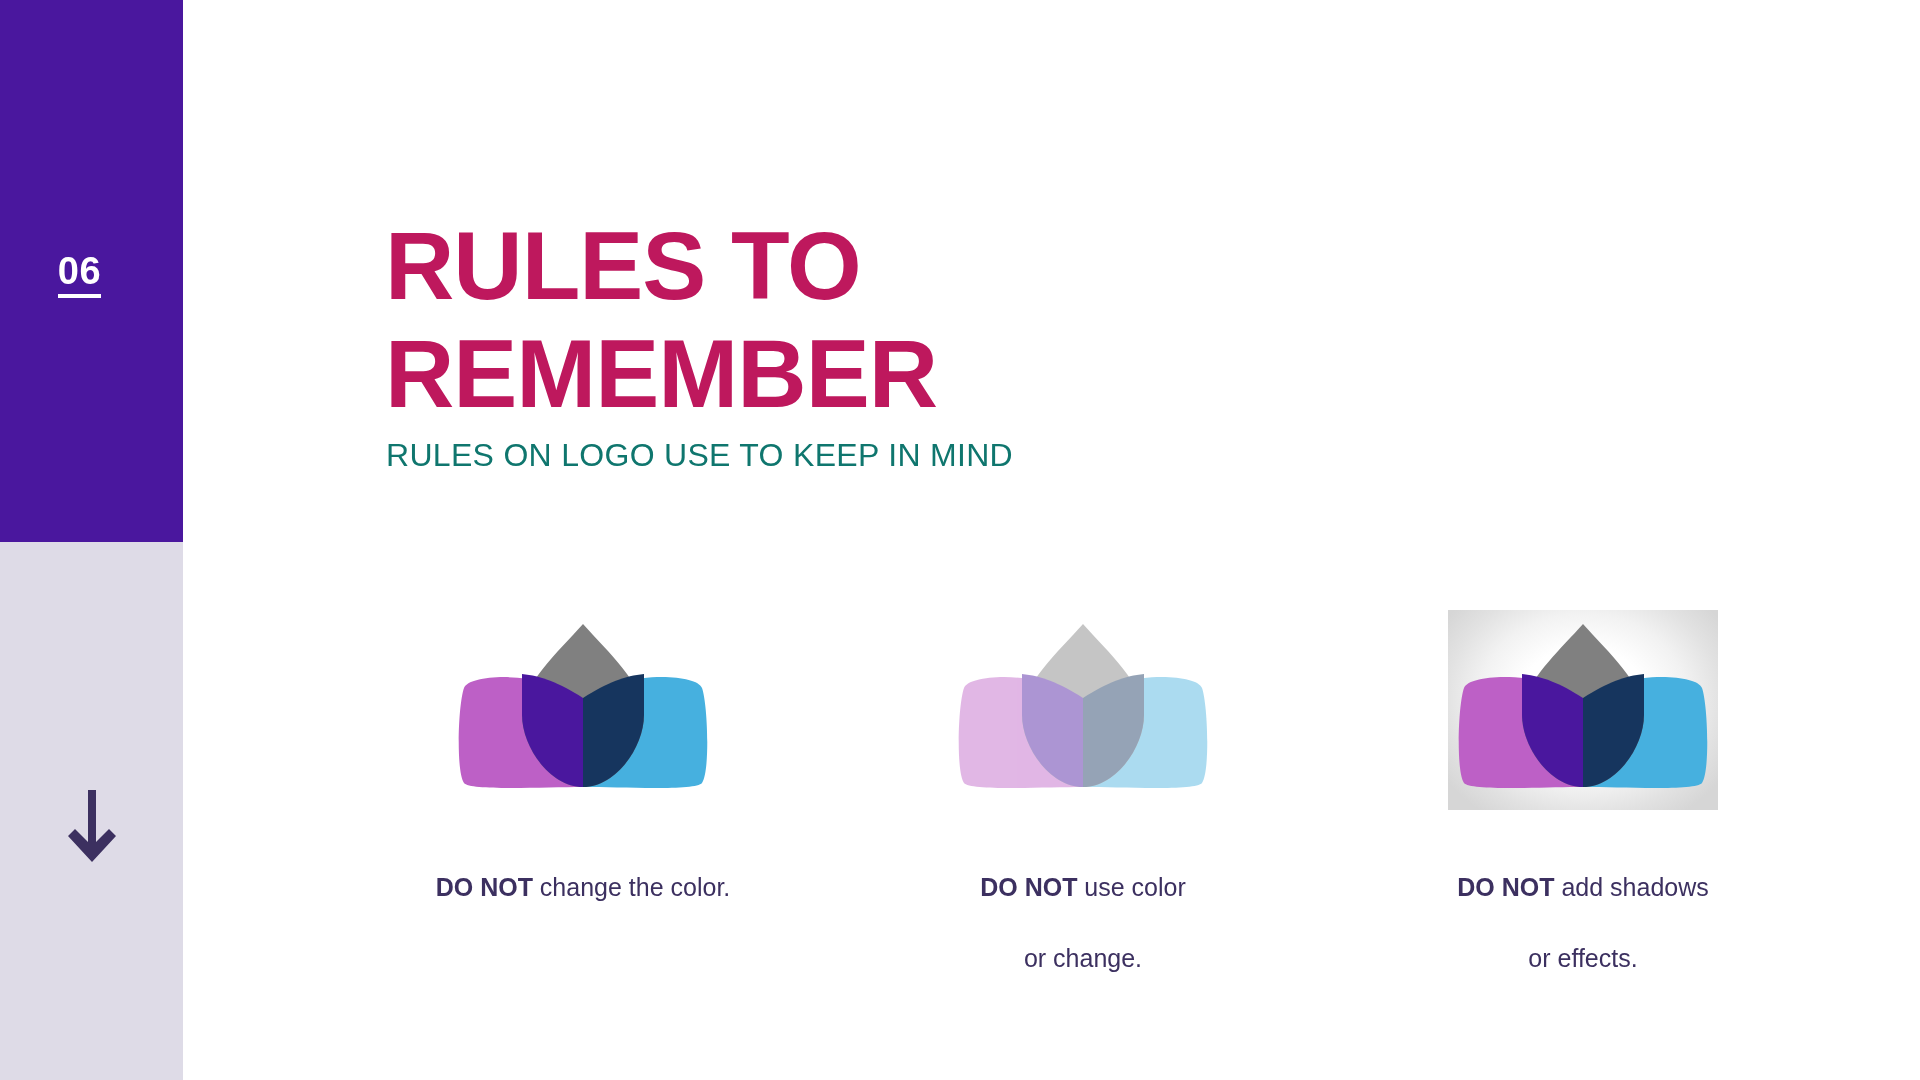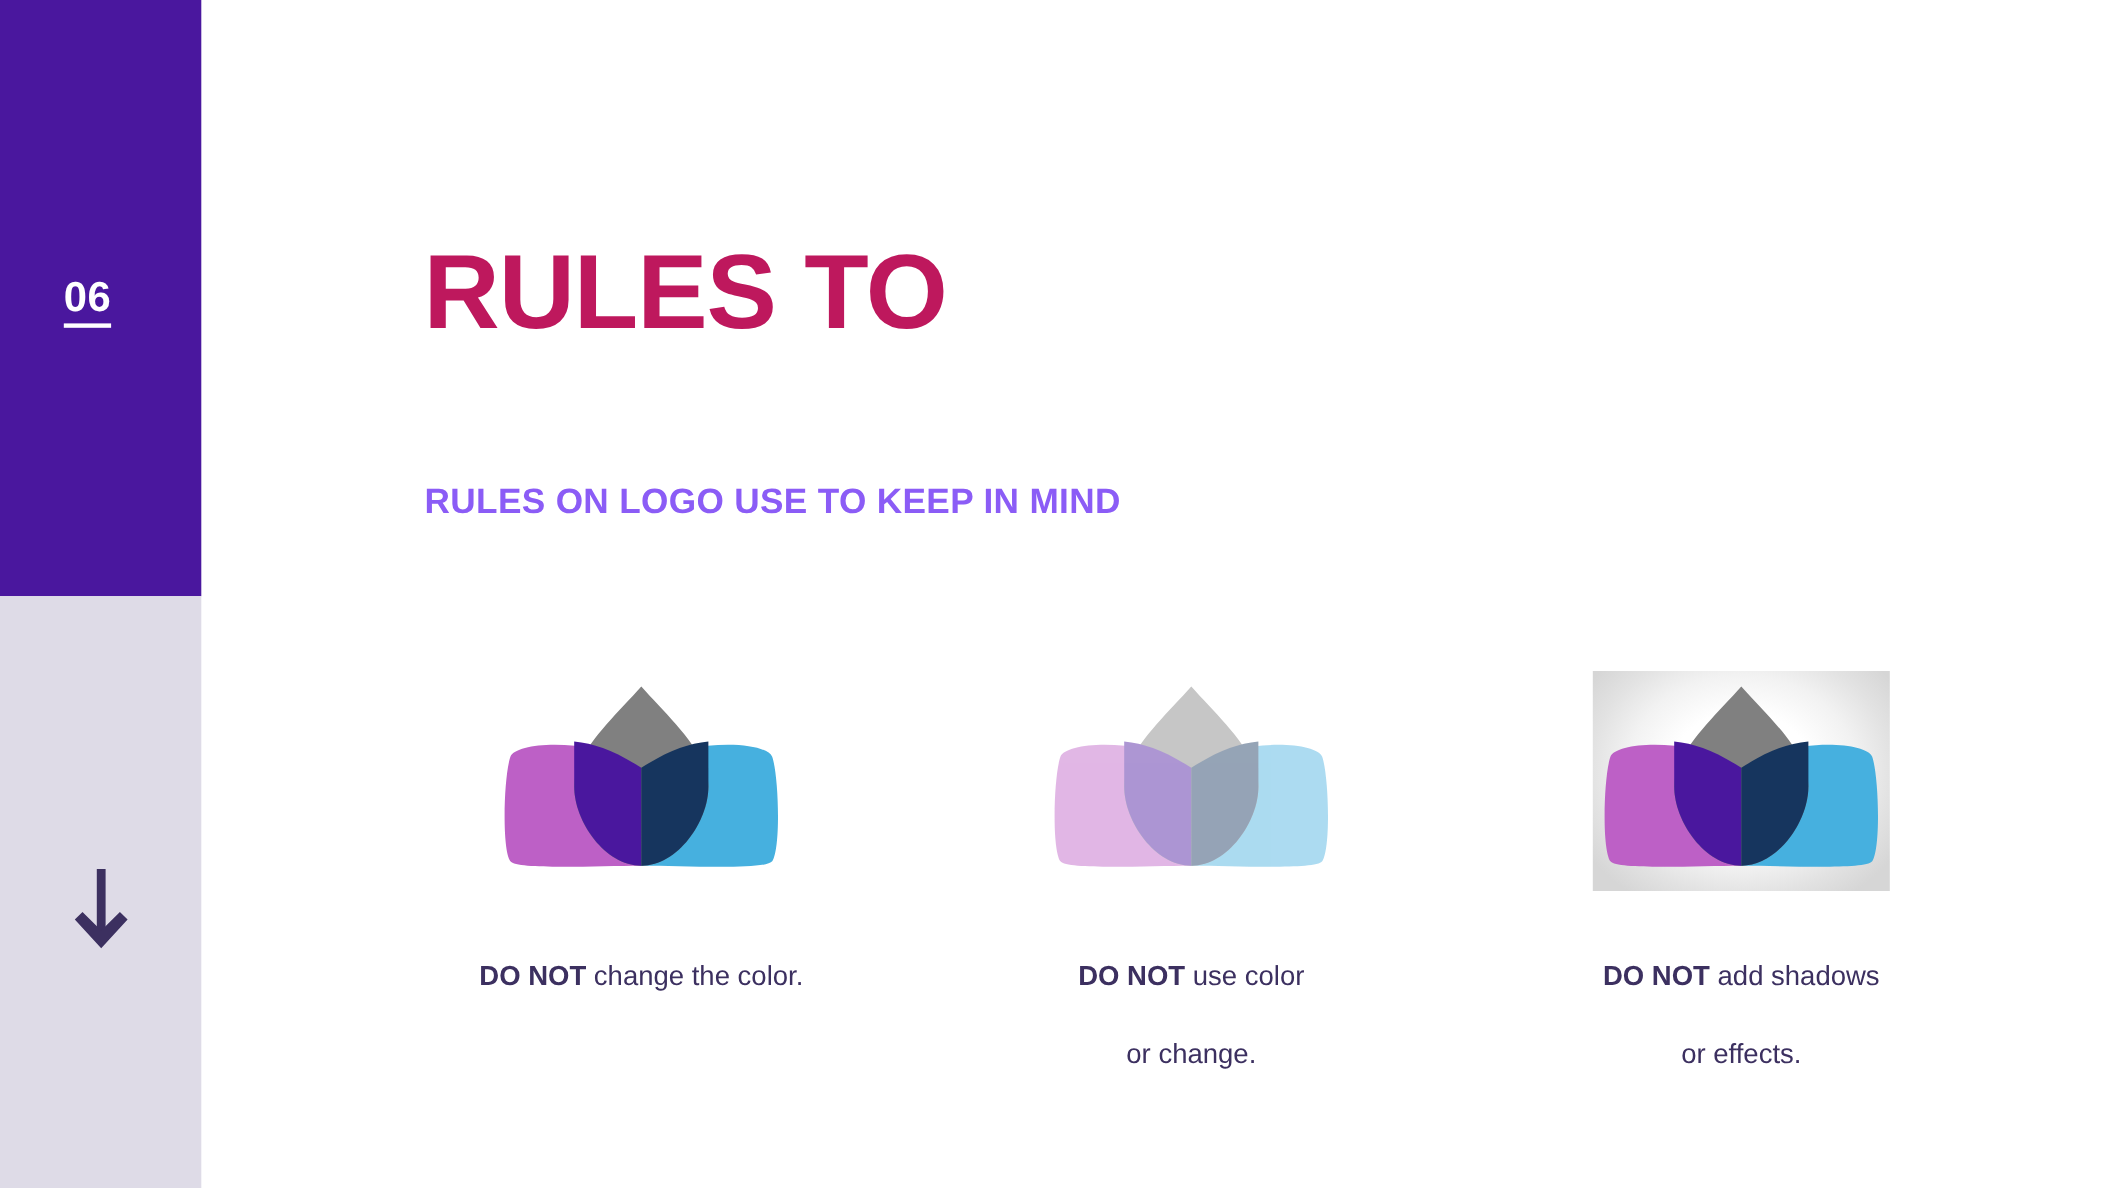--- a/index.html
+++ b/index.html
@@ -88,23 +88,23 @@
     text-transform: uppercase;
   }
   #page-title .title-line {
     display: block;
   }
 
   #page-subtitle {
     position: absolute;
     left: 203px;
     top: 437px;
-    color: #8b5cf6;
+    color: #0f766e;
     font-size: 32px;
-    font-weight: bold;
+    font-weight: normal;
     letter-spacing: 0.3px;
     text-transform: uppercase;
     white-space: nowrap;
   }
 
   
   #rules-row {
     position: absolute;
     left: 150px;
     top: 610px;
@@ -165,20 +165,21 @@
       <rect x="22" y="0" width="8" height="58" fill="#3C3060"></rect>
       <path d="M26 72 L2 46 L9 39 L26 56 L43 39 L50 46 Z" fill="#3C3060"></path>
     </svg>
   </div>
 </div>
 
 <div id="main">
 
   <h1 id="page-title">
     <span class="title-line">RULES TO</span>
+    <span class="title-line">REMEMBER</span>
   </h1>
 
   <div id="page-subtitle">RULES ON LOGO USE TO KEEP IN MIND</div>
 
   <div id="rules-row">
 
     <div class="rule-card">
       <div class="logo-holder">
         <svg width="270" height="200" viewBox="0 0 270 200">
           <g opacity="1">

